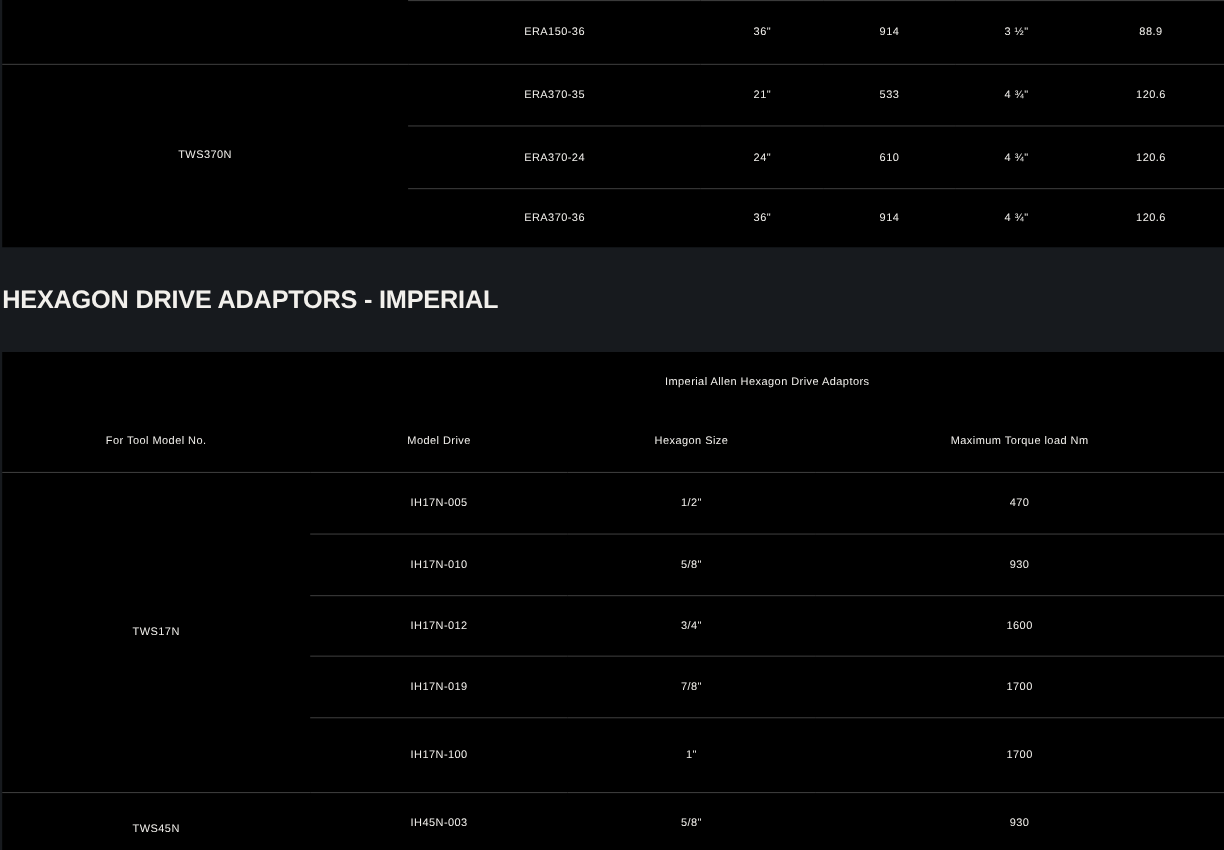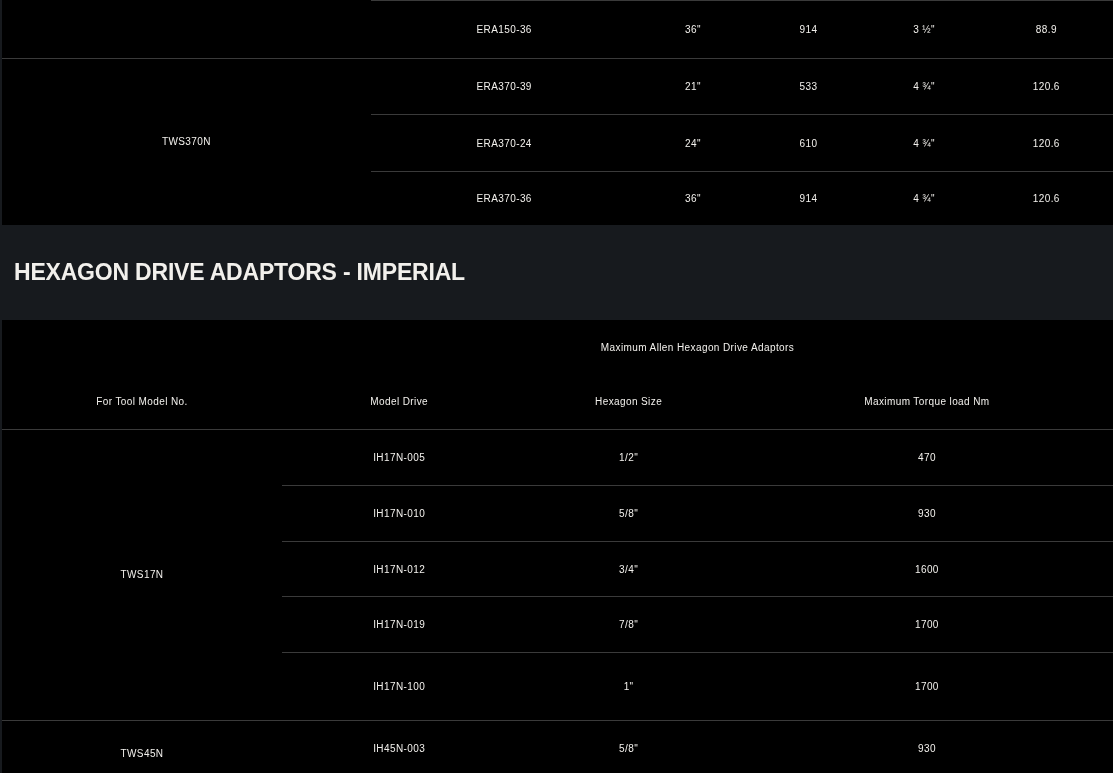--- a/index.html
+++ b/index.html
@@ -43,21 +43,21 @@
   .t1r4 { height: 53px; }
   
   .band {
     height: 95px;
     display: flex;
     align-items: center;
     background: #171a1e;
   }
   .band h2 {
     margin: 0;
-    padding-left: 14px;
+    padding-left: 2px;
     font-size: 23px;
     font-weight: 700;
     letter-spacing: -0.2px;
     color: #f2f0ec;
   }
   
   .t2title { height: 55px; }
   .t2head  { height: 55px; }
   .t2r1 { height: 56px; }
   .t2r2 { height: 56px; }
@@ -83,21 +83,21 @@
     <tr class="t1r1">
       <td class="bb"></td>
       <td class="bb bt">ERA150-36</td>
       <td class="bb bt">36"</td>
       <td class="bb bt">914</td>
       <td class="bb bt">3 ½"</td>
       <td class="bb bt">88.9</td>
     </tr>
     <tr class="t1r2">
       <td class="tool-cell" rowspan="3">TWS370N</td>
-      <td class="bb">ERA370-39</td>
+      <td class="bb">ERA370-35</td>
       <td class="bb">21"</td>
       <td class="bb">533</td>
       <td class="bb">4 ¾"</td>
       <td class="bb">120.6</td>
     </tr>
     <tr class="t1r3">
       <td class="bb">ERA370-24</td>
       <td class="bb">24"</td>
       <td class="bb">610</td>
       <td class="bb">4 ¾"</td>
@@ -120,21 +120,21 @@
 <table class="tbl">
   <colgroup>
     <col style="width:25.2%">
       <col style="width:21.1%">
       <col style="width:20.2%">
       <col style="width:33.5%">
   </colgroup>
   <tbody>
     <tr class="t2title">
       <td></td>
-      <td class="bold" colspan="3">Maximum Allen Hexagon Drive Adaptors</td>
+      <td class="bold" colspan="3">Imperial Allen Hexagon Drive Adaptors</td>
     </tr>
     <tr class="t2head">
       <td class="bold bb">For Tool Model No.</td>
       <td class="bold bb">Model Drive</td>
       <td class="bold bb">Hexagon Size</td>
       <td class="bold bb">Maximum Torque load Nm</td>
     </tr>
     <tr class="t2r1">
       <td class="tool-cell" rowspan="5">TWS17N</td>
       <td class="bb">IH17N-005</td>

